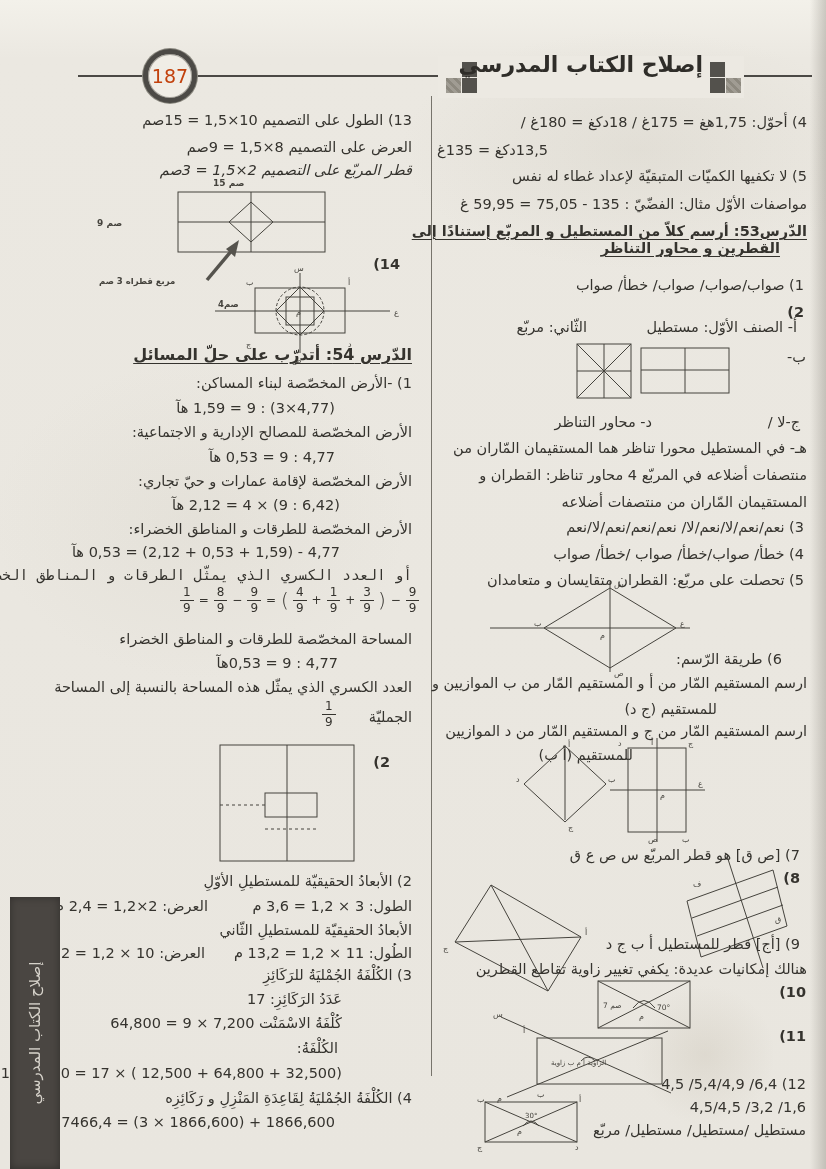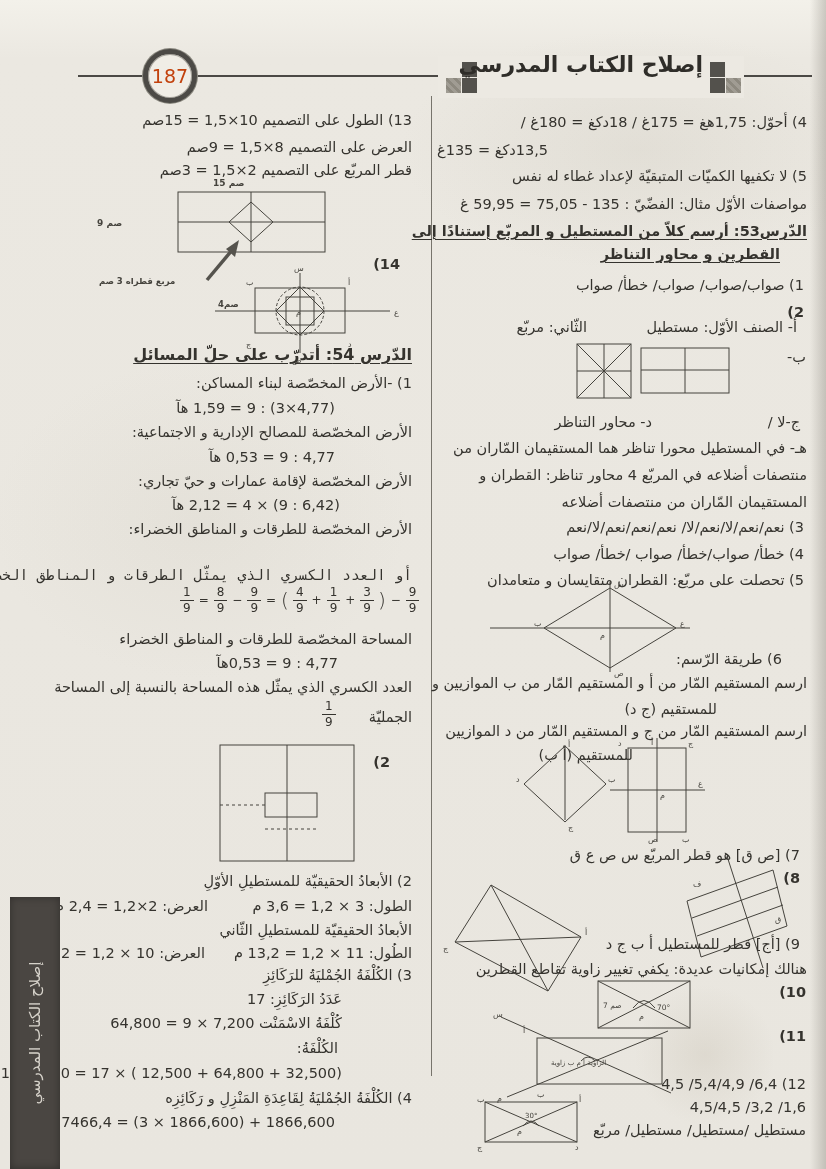--- a/index.html
+++ b/index.html
@@ -68,21 +68,21 @@
   <div class="sq lite" style="left:726px;top:78px;"></div>
 
   <div class="colsep"></div>
 
   <div class="col rcol">
     <div class="ln" style="top:96px;right:5px;">4) أحوّل: 1,75هغ = 175غ / 18دكغ = 180غ /</div>
     <div class="ln" style="top:124px;left:2px;">13,5دكغ = 135غ</div>
     <div class="ln" style="top:150px;right:5px;">5) لا تكفيها الكميّات المتبقيّة لإعداد غطاء له نفس</div>
     <div class="ln" style="top:178px;right:5px;">مواصفات الأوّل مثال: الفضّيّ : 135 - 75,05 = 59,95 غ</div>
     <div class="ln b ul" style="top:205px;right:5px;">الدّرس53: أرسم كلاّ من المستطيل و المربّع إستنادًا إلى</div>
-    <div class="ln b ul" style="top:228px;right:32px;">القطرين و محاور التناظر</div>
+    <div class="ln b ul" style="top:222px;right:32px;">القطرين و محاور التناظر</div>
     <div class="ln" style="top:259px;right:8px;">1)   صواب/صواب/ صواب/ خطأ/ صواب</div>
     <div class="ln b" style="top:286px;right:8px;">2)</div>
     <div class="ln" style="top:301px;right:15px;">أ- الصنف الأوّل: مستطيل</div>
     <div class="ln" style="top:301px;right:225px;">الثّاني: مربّع</div>
     <div class="ln" style="top:331px;right:6px;">ب-</div>
 
     <svg style="left:140px;top:326px;" width="58" height="58">
       <rect x="2" y="2" width="54" height="54"></rect>
       <line x1="2" y1="2" x2="56" y2="56"></line>
         <line x1="56" y1="2" x2="2" y2="56"></line>
@@ -206,21 +206,21 @@
       <text x="2" y="58">ج</text>
       <text x="100" y="58">د</text>
       <text x="50" y="26" style="font-size:7px">30°</text>
       <text x="42" y="42">م</text>
     </svg>
   </div>
 
   <div class="col lcol">
     <div class="ln" style="top:110px;right:0;">13) الطول على التصميم 10×1,5 = 15صم</div>
     <div class="ln" style="top:137px;right:0;">العرض على التصميم 8×1,5 = 9صم</div>
-    <div class="ln" style="top:160px;right:0;">قطر المربّع على التصميم 2×1,5 = 3صم</div>
+    <div class="ln" style="top:160px;right:0;font-style:italic;">قطر المربّع على التصميم 2×1,5 = 3صم</div>
 
     <svg style="left:17px;top:176px;" width="250" height="118">
       <text x="118" y="10" style="font-size:9px;font-weight:bold">15 صم</text>
       <rect x="83" y="16" width="147" height="60"></rect>
       <line x1="156" y1="16" x2="156" y2="76"></line>
         <line x1="83" y1="46" x2="230" y2="46"></line>
       <polygon points="156,26 178,46 156,66 134,46"></polygon>
       <text x="2" y="50" style="font-size:9px;font-weight:bold">9 صم</text>
       <line x1="112" y1="104" x2="138" y2="73" style="stroke-width:3.5;stroke:#55534d"></line>
       <polygon points="144,64 131,73 140,81" style="fill:#55534d;stroke:none"></polygon>
@@ -248,20 +248,21 @@
     </svg>
 
     <div class="ln b ul" style="top:345px;right:0;font-size:16px;">الدّرس 54: أتدرّب على حلّ المسائل</div>
     <div class="ln" style="top:373px;right:0;">1) -الأرض المخصّصة لبناء المساكن:</div>
     <div class="ln" style="top:398px;right:77px;">(4,77×3) : 9 = 1,59 هآ</div>
     <div class="ln" style="top:422px;right:0;">الأرض المخصّصة للمصالح الإدارية و الاجتماعية:</div>
     <div class="ln" style="top:447px;right:77px;">4,77 : 9 = 0,53 هآ</div>
     <div class="ln" style="top:471px;right:0;">الأرض المخصّصة لإقامة عمارات و حيّ تجاري:</div>
     <div class="ln" style="top:495px;right:72px;">(6,42 : 9) × 4 = 2,12 هآ</div>
     <div class="ln" style="top:519px;right:0;">الأرض المخصّصة للطرقات و المناطق الخضراء:</div>
+    <div class="ln" style="top:542px;right:72px;">4,77 - (1,59 + 0,53 + 2,12) = 0,53 هآ</div>
     <div class="ln" style="top:566px;right:0;font-family:Liberation Mono, monospace;">أو العدد الكسري الذي يمثّل الطرقات و المناطق الخضراء:</div>
 
     <div class="frac-row" style="left:102px;top:586px;">
       <span class="frac">
           <span class="fn">1</span>
           <span class="fd">9</span>
         </span>
       <span class="fop">=</span>
       <span class="frac">
           <span class="fn">8</span>

